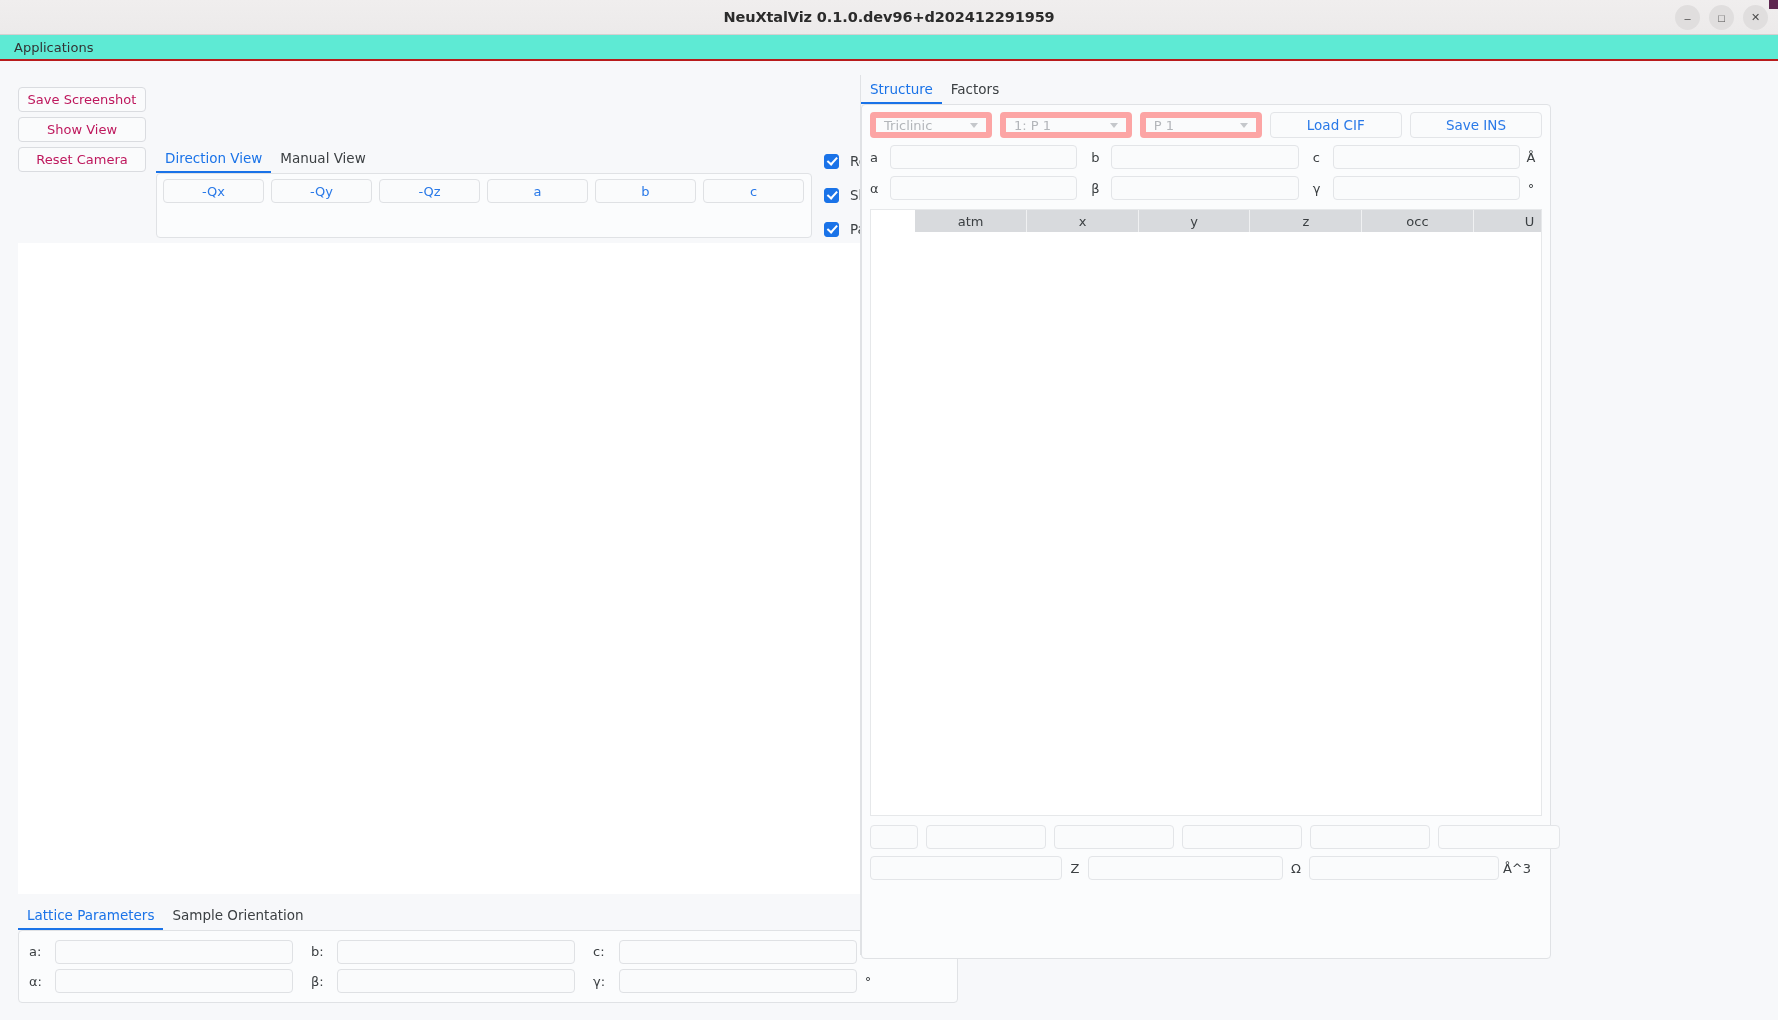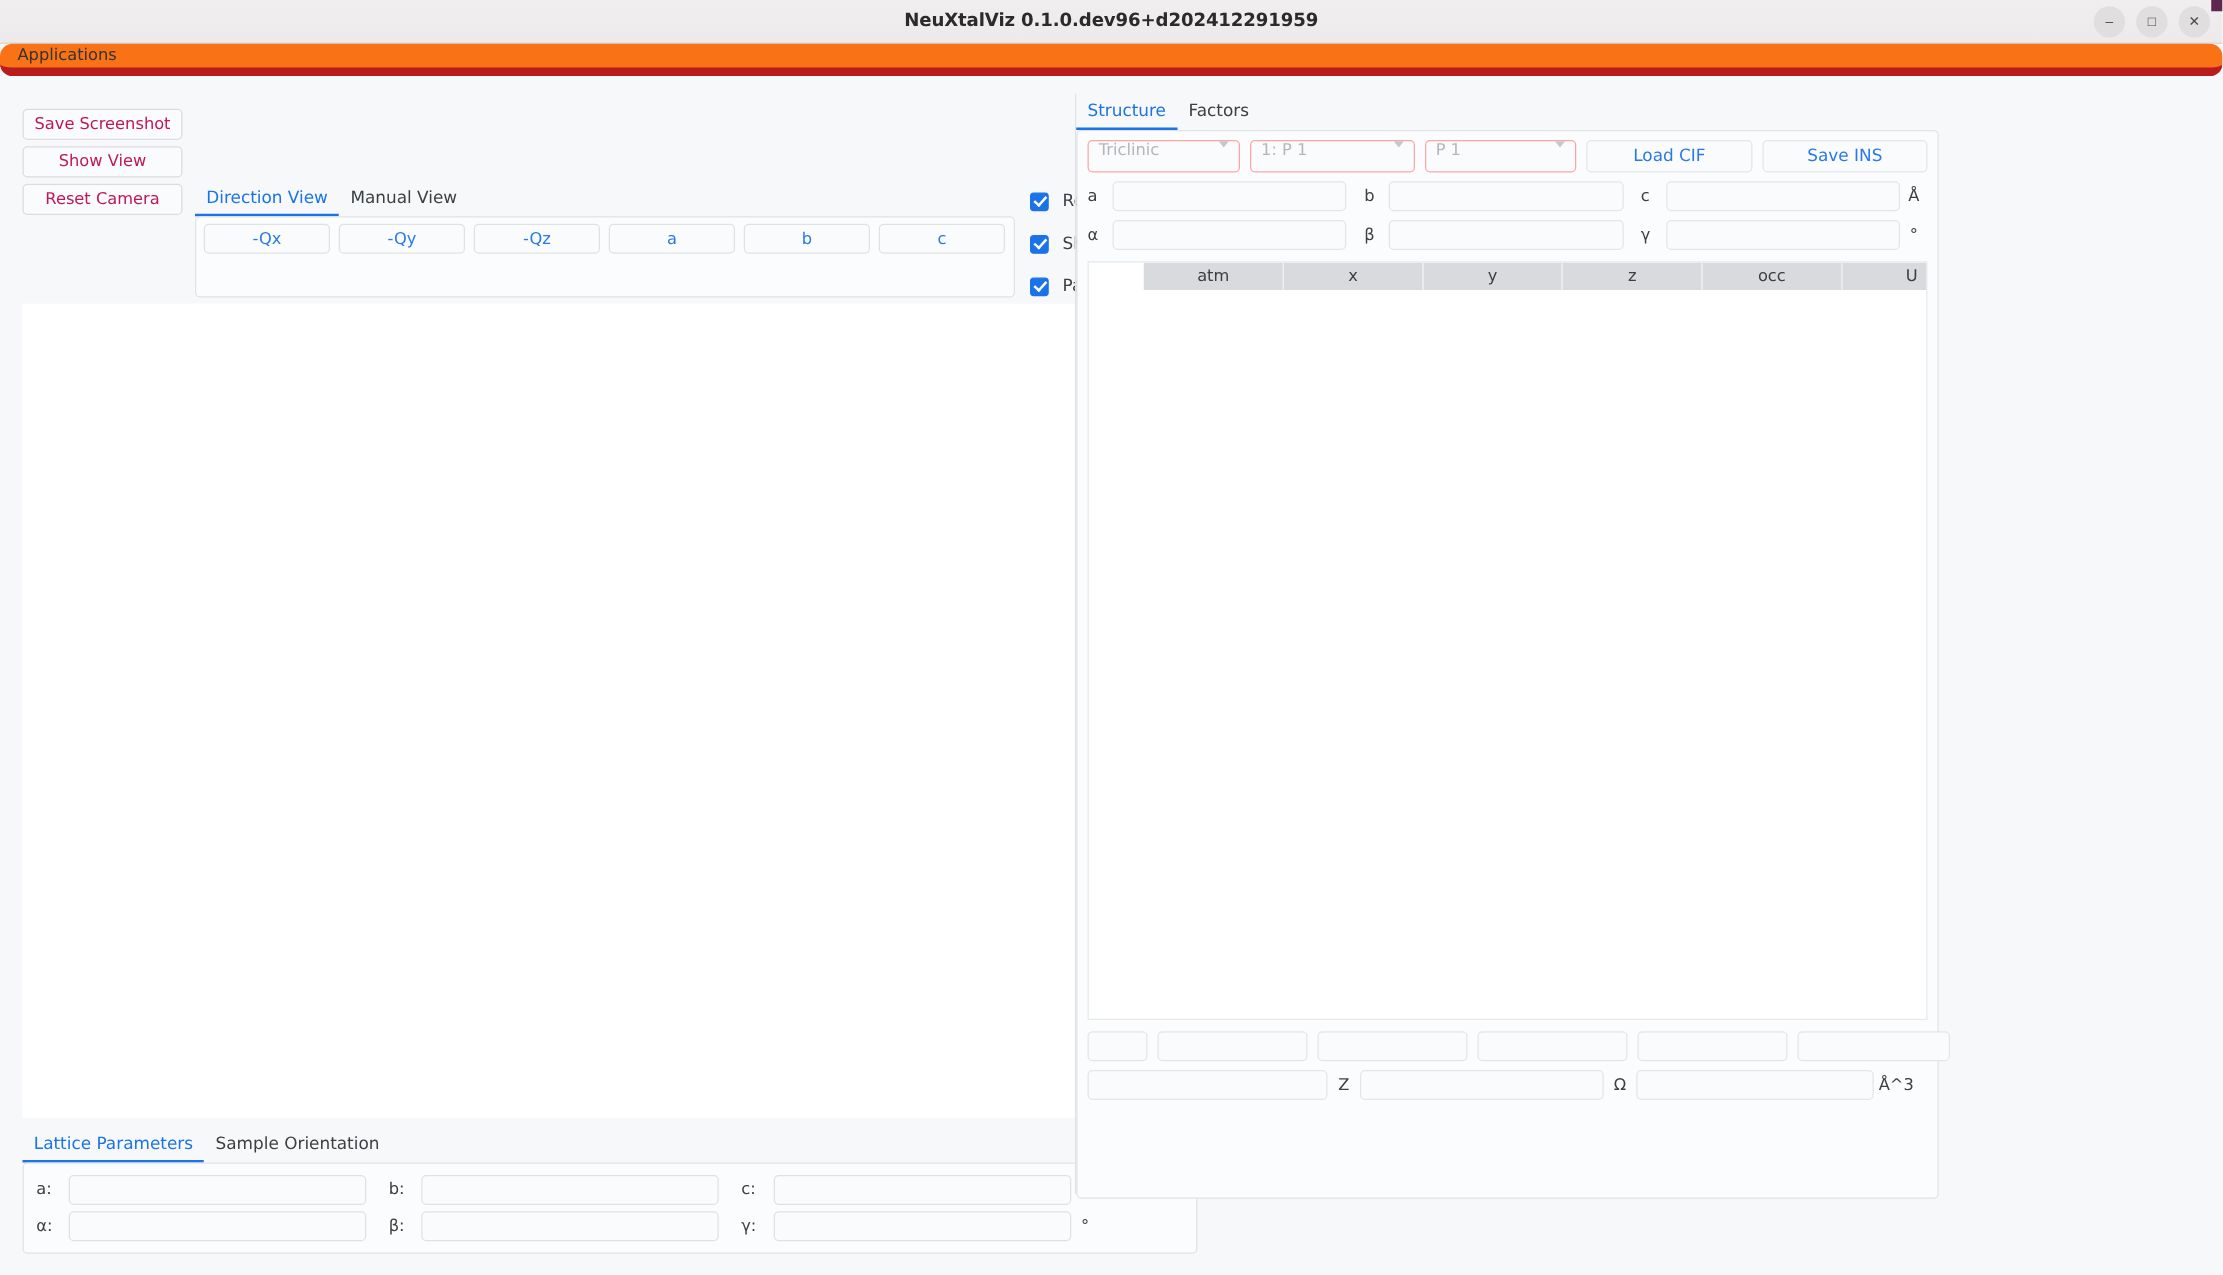--- a/index.html
+++ b/index.html
@@ -36,22 +36,22 @@
   }
   .win-btn:last-child { background: #e0dede; }
   .corner-deco {
     position: absolute; top: 0; right: 0; width: 9px; height: 9px;
     background: #5e2750;
   }
 
   
   .menubar {
     position: absolute; top: 35px; left: 0; width: 1778px; height: 26px;
-    background: #f97316; border-bottom: 7px solid #b91c1c;
-    display: flex; align-items: center; border-radius: 10px;
+    background: #5eead4; border-bottom: 2px solid #b91c1c;
+    display: flex; align-items: center;
   }
   .menubar-item {
     font-size: 13px; color: #333; padding: 3px 10px; margin-left: 4px;
     cursor: pointer; border-radius: 3px;
   }
 
   
   .main {
     position: absolute; top: 61px; left: 0;
     width: 1778px; height: 959px;
@@ -183,23 +183,23 @@
   .rp-box {
     position: absolute; left: 1px; top: 43px;
     width: 690px; height: 855px;
     border: 1px solid #e0e2e5; border-radius: 4px;
     background: #fbfcfd;
     padding: 7px 8px 8px 8px;
   }
 
   .sel-row { display: flex; gap: 8px; align-items: center; }
   .sel {
-    height: 26px; border: 1px solid #fca5a5; border-radius: 4px;
+    height: 26px; border: 6px solid #fca5a5; border-radius: 4px;
     background: #fafbfc; font-size: 13px; color: #b3b6ba;
-    display: flex; justify-content: space-between;
+    display: flex; align-items: center; justify-content: space-between;
     padding: 0 8px; cursor: default;
   }
   .sel.s1 { width: 124px; }
   .sel.s2 { width: 134px; }
   .sel.s3 { width: 124px; }
   .chev {
     width: 0; height: 0; margin-left: 6px;
     border-left: 4.5px solid transparent;
     border-right: 4.5px solid transparent;
     border-top: 5.5px solid #c4c7cb;

